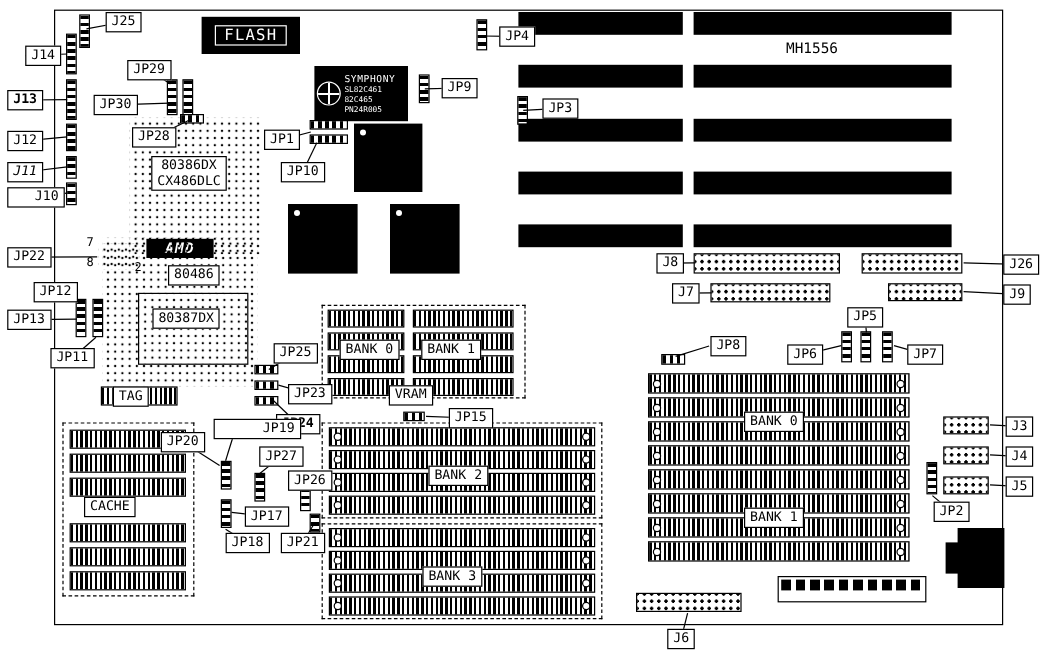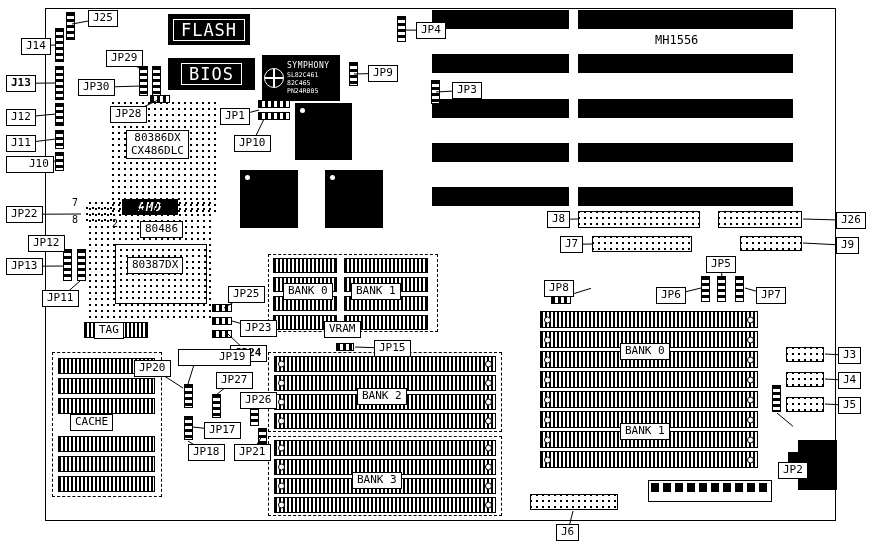--- a/index.html
+++ b/index.html
@@ -5,21 +5,21 @@
 <style>
   *{box-sizing:border-box;margin:0;padding:0}
   html,body{background:#fff}
   body{width:869px;height:552px;position:relative;overflow:hidden;
        font-family:"DejaVu Sans Mono","Liberation Mono",monospace;color:#000}
   #diagram{position:absolute;inset:0}
   .abs{position:absolute}
   .board{border:1.5px solid #000;background:#fff}
   .slot{background:#000}
   .chip{background:#000;color:#fff;display:flex;align-items:center;justify-content:center}
-  .chip-label{font-size:17px;letter-spacing:1px;color:#fff}
+  .chip-label{font-size:13px;letter-spacing:1px;color:#fff}
   .chip-label.outlined{border:1px solid #fff;padding:0 7px}
   .chip-label.italic{font-style:italic;font-weight:bold;font-size:12px}
   .dotmark::after{content:'';position:absolute;width:5px;height:5px;border-radius:50%;background:#fff;top:5px;left:5px}
   .socket{background-image:radial-gradient(circle,#000 1.1px,rgba(0,0,0,0) 1.2px);
           background-size:6px 6px;background-position:2px 2px}
   .socket.bordered{border:1px solid #000;background-color:#fff}
   .header2{border:1px solid #000;background-color:#fff;
            background-image:radial-gradient(circle,#000 1.3px,rgba(0,0,0,0) 1.4px);
            background-size:6px 6px;background-position:3px 3px}
   .strip{border:1px solid #000;background:repeating-linear-gradient(180deg,#000 0 3px,#fff 3px 6px)}
@@ -113,23 +113,20 @@
     <div class="abs slot" style="left: 432px; top: 54px; width: 137px; height: 19px;"></div>
     <div class="abs slot" style="left: 578px; top: 54px; width: 215px; height: 19px;"></div>
     <div class="abs slot" style="left: 432px; top: 99px; width: 137px; height: 19px;"></div>
     <div class="abs slot" style="left: 578px; top: 99px; width: 215px; height: 19px;"></div>
     <div class="abs slot" style="left: 432px; top: 143px; width: 137px; height: 19px;"></div>
     <div class="abs slot" style="left: 578px; top: 143px; width: 215px; height: 19px;"></div>
     <div class="abs slot" style="left: 432px; top: 187px; width: 137px; height: 19px;"></div>
     <div class="abs slot" style="left: 578px; top: 187px; width: 215px; height: 19px;"></div>
     <div class="abs chip" style="left: 168px; top: 14px; width: 82px; height: 31px;">
       <span class="chip-label outlined">FLASH</span>
-    </div>
-    <div class="abs chip" style="left: 168px; top: 58px; width: 87px; height: 32px;">
-      <span class="chip-label outlined">BIOS</span>
     </div>
     <div class="abs chip" style="left: 122px; top: 199px; width: 56px; height: 16px;">
       <span class="chip-label italic">AMD</span>
     </div>
     <div class="abs chip dotmark" style="left: 295px; top: 103px; width: 57px; height: 57px;"></div>
     <div class="abs chip dotmark" style="left: 240px; top: 170px; width: 58px; height: 58px;"></div>
     <div class="abs chip dotmark" style="left: 325px; top: 170px; width: 58px; height: 58px;"></div>
     <div class="abs chip" style="left: 798px; top: 440px; width: 39px; height: 50px;"></div>
     <div class="abs chip" style="left: 788px; top: 452px; width: 12px; height: 26px;"></div>
     <div class="abs socket" style="left: 108px; top: 98px; width: 110px; height: 114px;"></div>
@@ -327,21 +324,21 @@
     </div>
     <div class="abs lbl" style="left: 110px; top: 106px;">
       <div>JP28</div>
     </div>
     <div class="abs lbl" style="left: 220px; top: 108px;">
       <div>JP1</div>
     </div>
     <div class="abs lbl" style="left: 234px; top: 135px;">
       <div>JP10</div>
     </div>
-    <div class="abs lbl" style="left: 6px; top: 135px;">
+    <div class="abs lbl" style="left: 6px; top: 135px; font-style: italic;">
       <div>J11</div>
     </div>
     <div class="abs lbl" style="left: 6px; top: 156px; padding-left: 22px;">
       <div>J10</div>
     </div>
     <div class="abs lbl" style="left: 6px; top: 206px;">
       <div>JP22</div>
     </div>
     <div class="abs lbl" style="left: 28px; top: 235px;">
       <div>JP12</div>
@@ -378,33 +375,33 @@
     </div>
     <div class="abs lbl" style="left: 706px; top: 256px;">
       <div>JP5</div>
     </div>
     <div class="abs lbl" style="left: 656px; top: 287px;">
       <div>JP6</div>
     </div>
     <div class="abs lbl" style="left: 756px; top: 287px;">
       <div>JP7</div>
     </div>
-    <div class="abs lbl" style="left: 544px; top: 280px;">
+    <div class="abs lbl" style="left: 592px; top: 280px;">
       <div>JP8</div>
     </div>
     <div class="abs lbl" style="left: 838px; top: 347px;">
       <div>J3</div>
     </div>
     <div class="abs lbl" style="left: 838px; top: 372px; text-align: center;">
       <div>J4</div>
     </div>
     <div class="abs lbl" style="left: 838px; top: 397px;">
       <div>J5</div>
     </div>
-    <div class="abs lbl" style="left: 778px; top: 418px; margin-top: 44px;">
+    <div class="abs lbl" style="left: 778px; top: 418px;">
       <div>JP2</div>
     </div>
     <div class="abs lbl" style="left: 556px; top: 524px;">
       <div>J6</div>
     </div>
     <div class="abs lbl" style="left: 134px; top: 360px; text-align: right;">
       <div>JP20</div>
     </div>
     <div class="abs lbl" style="left: 178px; top: 349px; padding-left: 40px;">
       <div>JP19</div>

